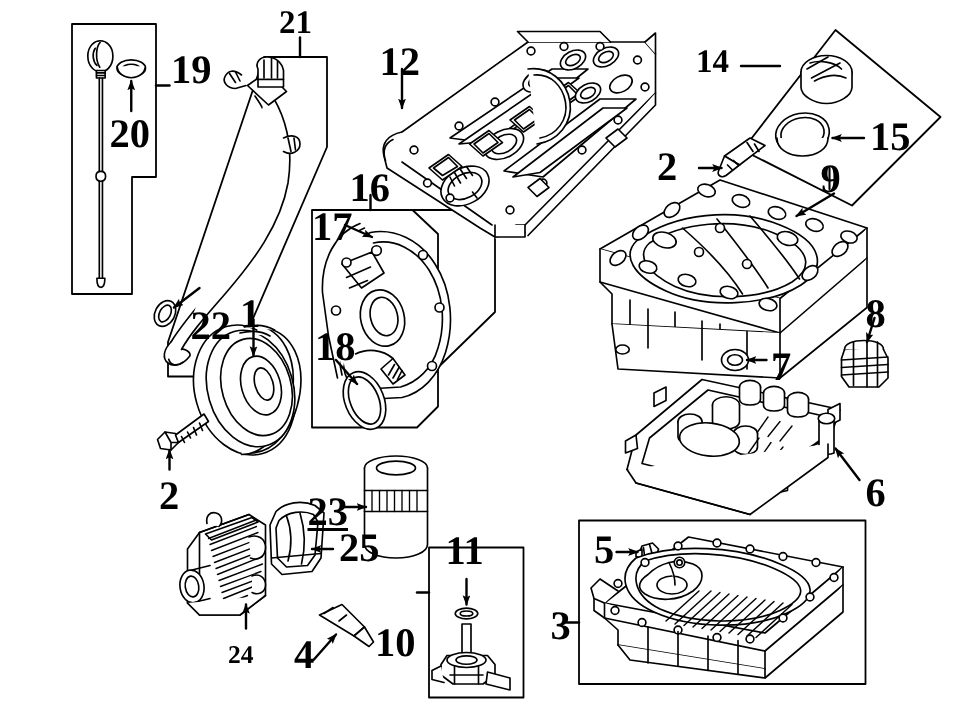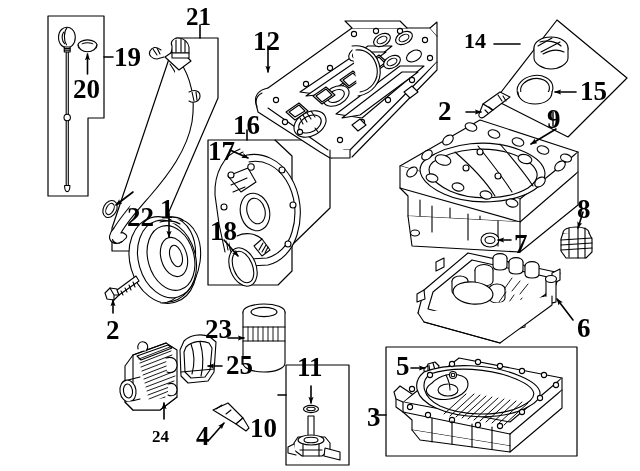--- a/index.html
+++ b/index.html
@@ -618,21 +618,21 @@
   <div class="callout" style="left:547px;top:106px;font-size:27px;">9</div>
   <div class="callout" style="left:250px;top:395px;font-size:27px;margin-top:20px;">10</div>
   <div class="callout" style="left:297px;top:354px;font-size:27px;">11</div>
   <div class="callout" style="left:253px;top:28px;font-size:27px;">12</div>
   <div class="callout" style="left:438px;top:98px;font-size:27px;">2</div>
   <div class="callout" style="left:464px;top:30px;font-size:22px;">14</div>
   <div class="callout" style="left:580px;top:78px;font-size:27px;">15</div>
   <div class="callout" style="left:233px;top:112px;font-size:27px;">16</div>
   <div class="callout" style="left:208px;top:138px;font-size:27px;">17</div>
   <div class="callout" style="left:210px;top:218px;font-size:27px;">18</div>
-  <div class="callout" style="left:114px;top:44px;font-size:27px;">19</div>
+  <div class="callout" style="left:114px;top:33px;font-size:27px;">19</div>
   <div class="callout" style="left:73px;top:76px;font-size:27px;">20</div>
-  <div class="callout" style="left:186px;top:4px;font-size:25px;">21</div>
+  <div class="callout" style="left:186px;top:4px;font-size:22px;">21</div>
   <div class="callout" style="left:127px;top:172px;font-size:27px;margin-top:32px;">22</div>
-  <div class="callout" style="left:205px;top:316px;font-size:27px;">23</div>
+  <div class="callout" style="left:205px;top:328px;font-size:27px;text-decoration:underline;">23</div>
   <div class="callout" style="left:152px;top:428px;font-size:17px;">24</div>
   <div class="callout" style="left:226px;top:352px;font-size:27px;">25</div>
 
 </div>
 
 </body></html>

